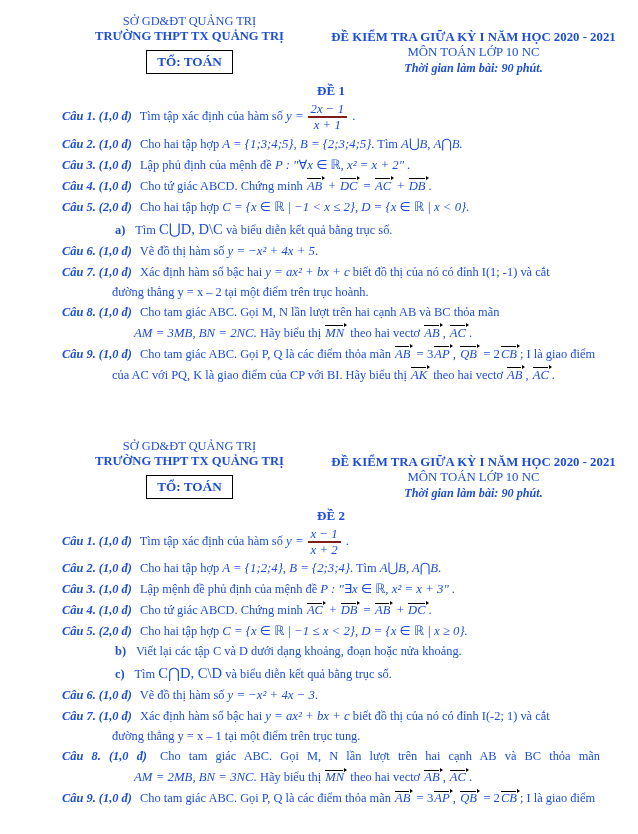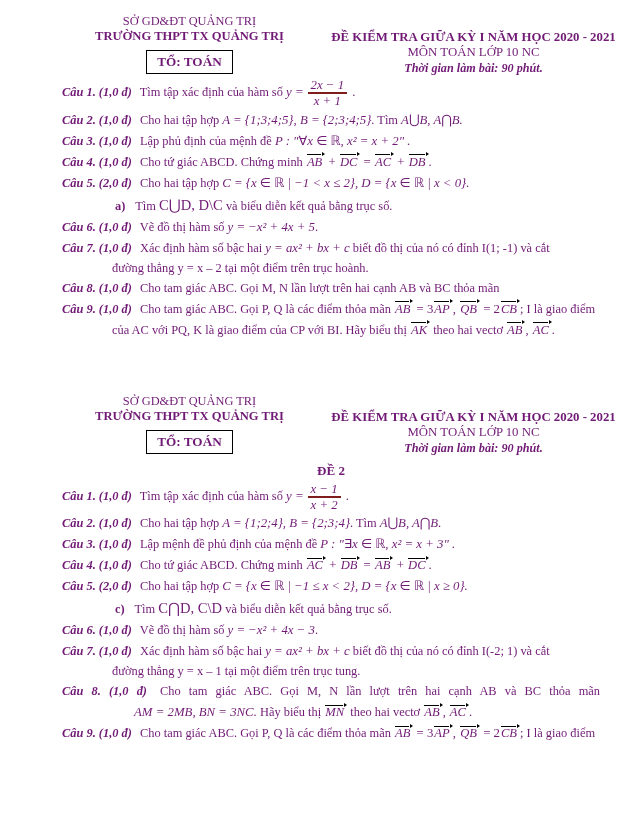--- a/index.html
+++ b/index.html
@@ -4,21 +4,21 @@
 <style>
   html,body { margin:0; padding:0; background:#ffffff; }
   .page {
     position:relative;
     width:638px; height:834px;
     box-sizing:border-box;
     background:#fff;
     padding:14px 8px 0 62px;
     font-family:"Liberation Serif", serif;
     font-size:12.4px;
-    color:#701a75;
+    color:#1d4ed8;
     overflow:hidden;
   }
   .exam { }
   .exam + .exam { margin-top:54px; }
 
   .header { display:flex; align-items:flex-start; }
   .h-left { width:255px; text-align:center; flex:none; }
   .h-right { flex:1; text-align:center; white-space:nowrap;margin-top:16px; }
   .h-dept { font-size:12.4px; }
   .h-school { font-weight:bold; font-size:12.6px; }
@@ -103,31 +103,33 @@
         <div class="h-dept">SỞ GD&amp;ĐT QUẢNG TRỊ</div>
         <div class="h-school">TRƯỜNG THPT TX QUẢNG TRỊ</div>
         <div class="h-box">TỔ: TOÁN</div>
       </div>
       <div class="h-right">
         <div class="h-title">ĐỀ KIỂM TRA GIỮA KỲ I NĂM HỌC 2020 - 2021</div>
         <div class="h-subject">MÔN TOÁN LỚP 10 NC</div>
         <div class="h-duration">Thời gian làm bài: 90 phút.</div>
       </div>
     </div>
+    <div class="de-label">ĐỀ 1</div>
     <div class="questions">
         <div class="qline"><span class="qlabel">Câu 1. (1,0 đ)</span> <span class="seg-txt">Tìm tập xác định của hàm số </span><span class="seg-math">y =</span><span class="frac"><span class="num">2x − 1</span><span class="den">x + 1</span></span><span class="seg-mop"> .</span></div>
         <div class="qline"><span class="qlabel">Câu 2. (1,0 đ)</span> <span class="seg-txt">Cho hai tập hợp </span><span class="seg-math">A = {1;3;4;5}, B = {2;3;4;5}</span><span class="seg-txt">. Tìm </span><span class="seg-math">A⋃B, A⋂B.</span></div>
         <div class="qline"><span class="qlabel">Câu 3. (1,0 đ)</span> <span class="seg-txt">Lập phủ định của mệnh đề </span><span class="seg-math">P : "∀x ∈ ℝ, x² = x + 2" .</span></div>
         <div class="qline"><span class="qlabel">Câu 4. (1,0 đ)</span> <span class="seg-txt">Cho tứ giác ABCD. Chứng minh </span><span class="seg-vec">AB</span><span class="seg-mop"> + </span><span class="seg-vec">DC</span><span class="seg-mop"> = </span><span class="seg-vec">AC</span><span class="seg-mop"> + </span><span class="seg-vec">DB</span><span class="seg-txt">.</span></div>
         <div class="qline"><span class="qlabel">Câu 5. (2,0 đ)</span> <span class="seg-txt">Cho hai tập hợp </span><span class="seg-math">C = {x ∈ ℝ | −1 &lt; x ≤ 2},  D = {x ∈ ℝ | x &lt; 0}.</span></div>
         <div class="qline sub"><span class="qlabel sub">a)</span> <span class="seg-txt">Tìm </span><span class="seg-mbig">C⋃D, D\C</span><span class="seg-txt"> và biểu diễn kết quả bằng trục số.</span></div>
         <div class="qline"><span class="qlabel">Câu 6. (1,0 đ)</span> <span class="seg-txt">Vẽ đồ thị hàm số </span><span class="seg-math">y = −x² + 4x + 5</span><span class="seg-txt">.</span></div>
         <div class="qline"><span class="qlabel">Câu 7. (1,0 đ)</span> <span class="seg-txt">Xác định hàm số bậc hai </span><span class="seg-math">y = ax² + bx + c</span><span class="seg-txt"> biết đồ thị của nó có đỉnh I(1; -1) và cắt</span></div>
         <div class="qline cont"><span class="seg-txt">đường thẳng y = x – 2 tại một điểm trên trục hoành.</span></div>
         <div class="qline"><span class="qlabel">Câu 8. (1,0 đ)</span> <span class="seg-txt">Cho tam giác ABC. Gọi M, N lần lượt trên hai cạnh AB và BC thỏa mãn</span></div>
+        <div class="qline cont2"><span class="seg-math">AM = 3MB, BN = 2NC.</span><span class="seg-txt"> Hãy biểu thị </span><span class="seg-vec">MN</span><span class="seg-txt"> theo hai vectơ </span><span class="seg-vec">AB</span><span class="seg-txt">, </span><span class="seg-vec">AC</span><span class="seg-txt">.</span></div>
         <div class="qline"><span class="qlabel">Câu 9. (1,0 đ)</span> <span class="seg-txt">Cho tam giác ABC. Gọi P, Q là các điểm thỏa mãn </span><span class="seg-vec">AB</span><span class="seg-mop"> = 3</span><span class="seg-vec">AP</span><span class="seg-mop">, </span><span class="seg-vec">QB</span><span class="seg-mop"> = 2</span><span class="seg-vec">CB</span><span class="seg-txt">;  I là giao điểm</span></div>
         <div class="qline cont"><span class="seg-txt">của AC với PQ, K là giao điểm của CP với BI. Hãy biểu thị </span><span class="seg-vec">AK</span><span class="seg-txt"> theo hai vectơ </span><span class="seg-vec">AB</span><span class="seg-txt">, </span><span class="seg-vec">AC</span><span class="seg-txt">.</span></div>
       </div>
   </section>
 
   <section class="exam">
     <div class="header">
       <div class="h-left">
         <div class="h-dept">SỞ GD&amp;ĐT QUẢNG TRỊ</div>
         <div class="h-school">TRƯỜNG THPT TX QUẢNG TRỊ</div>
@@ -139,20 +141,21 @@
         <div class="h-duration">Thời gian làm bài: 90 phút.</div>
       </div>
     </div>
     <div class="de-label">ĐỀ 2</div>
     <div class="questions">
         <div class="qline"><span class="qlabel">Câu 1. (1,0 đ)</span> <span class="seg-txt">Tìm tập xác định của hàm số </span><span class="seg-math">y =</span><span class="frac"><span class="num">x − 1</span><span class="den">x + 2</span></span><span class="seg-mop"> .</span></div>
         <div class="qline"><span class="qlabel">Câu 2. (1,0 đ)</span> <span class="seg-txt">Cho hai tập hợp </span><span class="seg-math">A = {1;2;4}, B = {2;3;4}</span><span class="seg-txt">. Tìm </span><span class="seg-math">A⋃B, A⋂B.</span></div>
         <div class="qline"><span class="qlabel">Câu 3. (1,0 đ)</span> <span class="seg-txt">Lập mệnh đề phủ định của mệnh đề </span><span class="seg-math">P : "∃x ∈ ℝ, x² = x + 3" .</span></div>
         <div class="qline"><span class="qlabel">Câu 4. (1,0 đ)</span> <span class="seg-txt">Cho tứ giác ABCD. Chứng minh </span><span class="seg-vec">AC</span><span class="seg-mop"> + </span><span class="seg-vec">DB</span><span class="seg-mop"> = </span><span class="seg-vec">AB</span><span class="seg-mop"> + </span><span class="seg-vec">DC</span><span class="seg-txt">.</span></div>
         <div class="qline"><span class="qlabel">Câu 5. (2,0 đ)</span> <span class="seg-txt">Cho hai tập hợp </span><span class="seg-math">C = {x ∈ ℝ | −1 ≤ x &lt; 2},  D = {x ∈ ℝ | x ≥ 0}.</span></div>
+        <div class="qline sub"><span class="qlabel sub">b)</span> <span class="seg-txt">Viết lại các tập C và D dưới dạng khoảng, đoạn hoặc nửa khoảng.</span></div>
         <div class="qline sub"><span class="qlabel sub">c)</span> <span class="seg-txt">Tìm </span><span class="seg-mbig">C⋂D, C\D</span><span class="seg-txt"> và biểu diễn kết quả bằng trục số.</span></div>
         <div class="qline"><span class="qlabel">Câu 6. (1,0 đ)</span> <span class="seg-txt">Vẽ đồ thị hàm số </span><span class="seg-math">y = −x² + 4x − 3</span><span class="seg-txt">.</span></div>
         <div class="qline"><span class="qlabel">Câu 7. (1,0 đ)</span> <span class="seg-txt">Xác định hàm số bậc hai </span><span class="seg-math">y = ax² + bx + c</span><span class="seg-txt"> biết đồ thị của nó có đỉnh I(-2; 1) và cắt</span></div>
         <div class="qline cont"><span class="seg-txt">đường thẳng y = x – 1 tại một điểm trên trục tung.</span></div>
         <div class="qline just"><span class="qlabel">Câu 8. (1,0 đ)</span> <span class="seg-txt">Cho tam giác ABC. Gọi M, N lần lượt trên hai cạnh AB và BC thỏa mãn</span></div>
         <div class="qline cont2"><span class="seg-math">AM = 2MB, BN = 3NC.</span><span class="seg-txt"> Hãy biểu thị </span><span class="seg-vec">MN</span><span class="seg-txt"> theo hai vectơ </span><span class="seg-vec">AB</span><span class="seg-txt">, </span><span class="seg-vec">AC</span><span class="seg-txt">.</span></div>
         <div class="qline"><span class="qlabel">Câu 9. (1,0 đ)</span> <span class="seg-txt">Cho tam giác ABC. Gọi P, Q là các điểm thỏa mãn </span><span class="seg-vec">AB</span><span class="seg-mop"> = 3</span><span class="seg-vec">AP</span><span class="seg-mop">, </span><span class="seg-vec">QB</span><span class="seg-mop"> = 2</span><span class="seg-vec">CB</span><span class="seg-txt">;  I là giao điểm</span></div>
       </div>
 
   </section>

